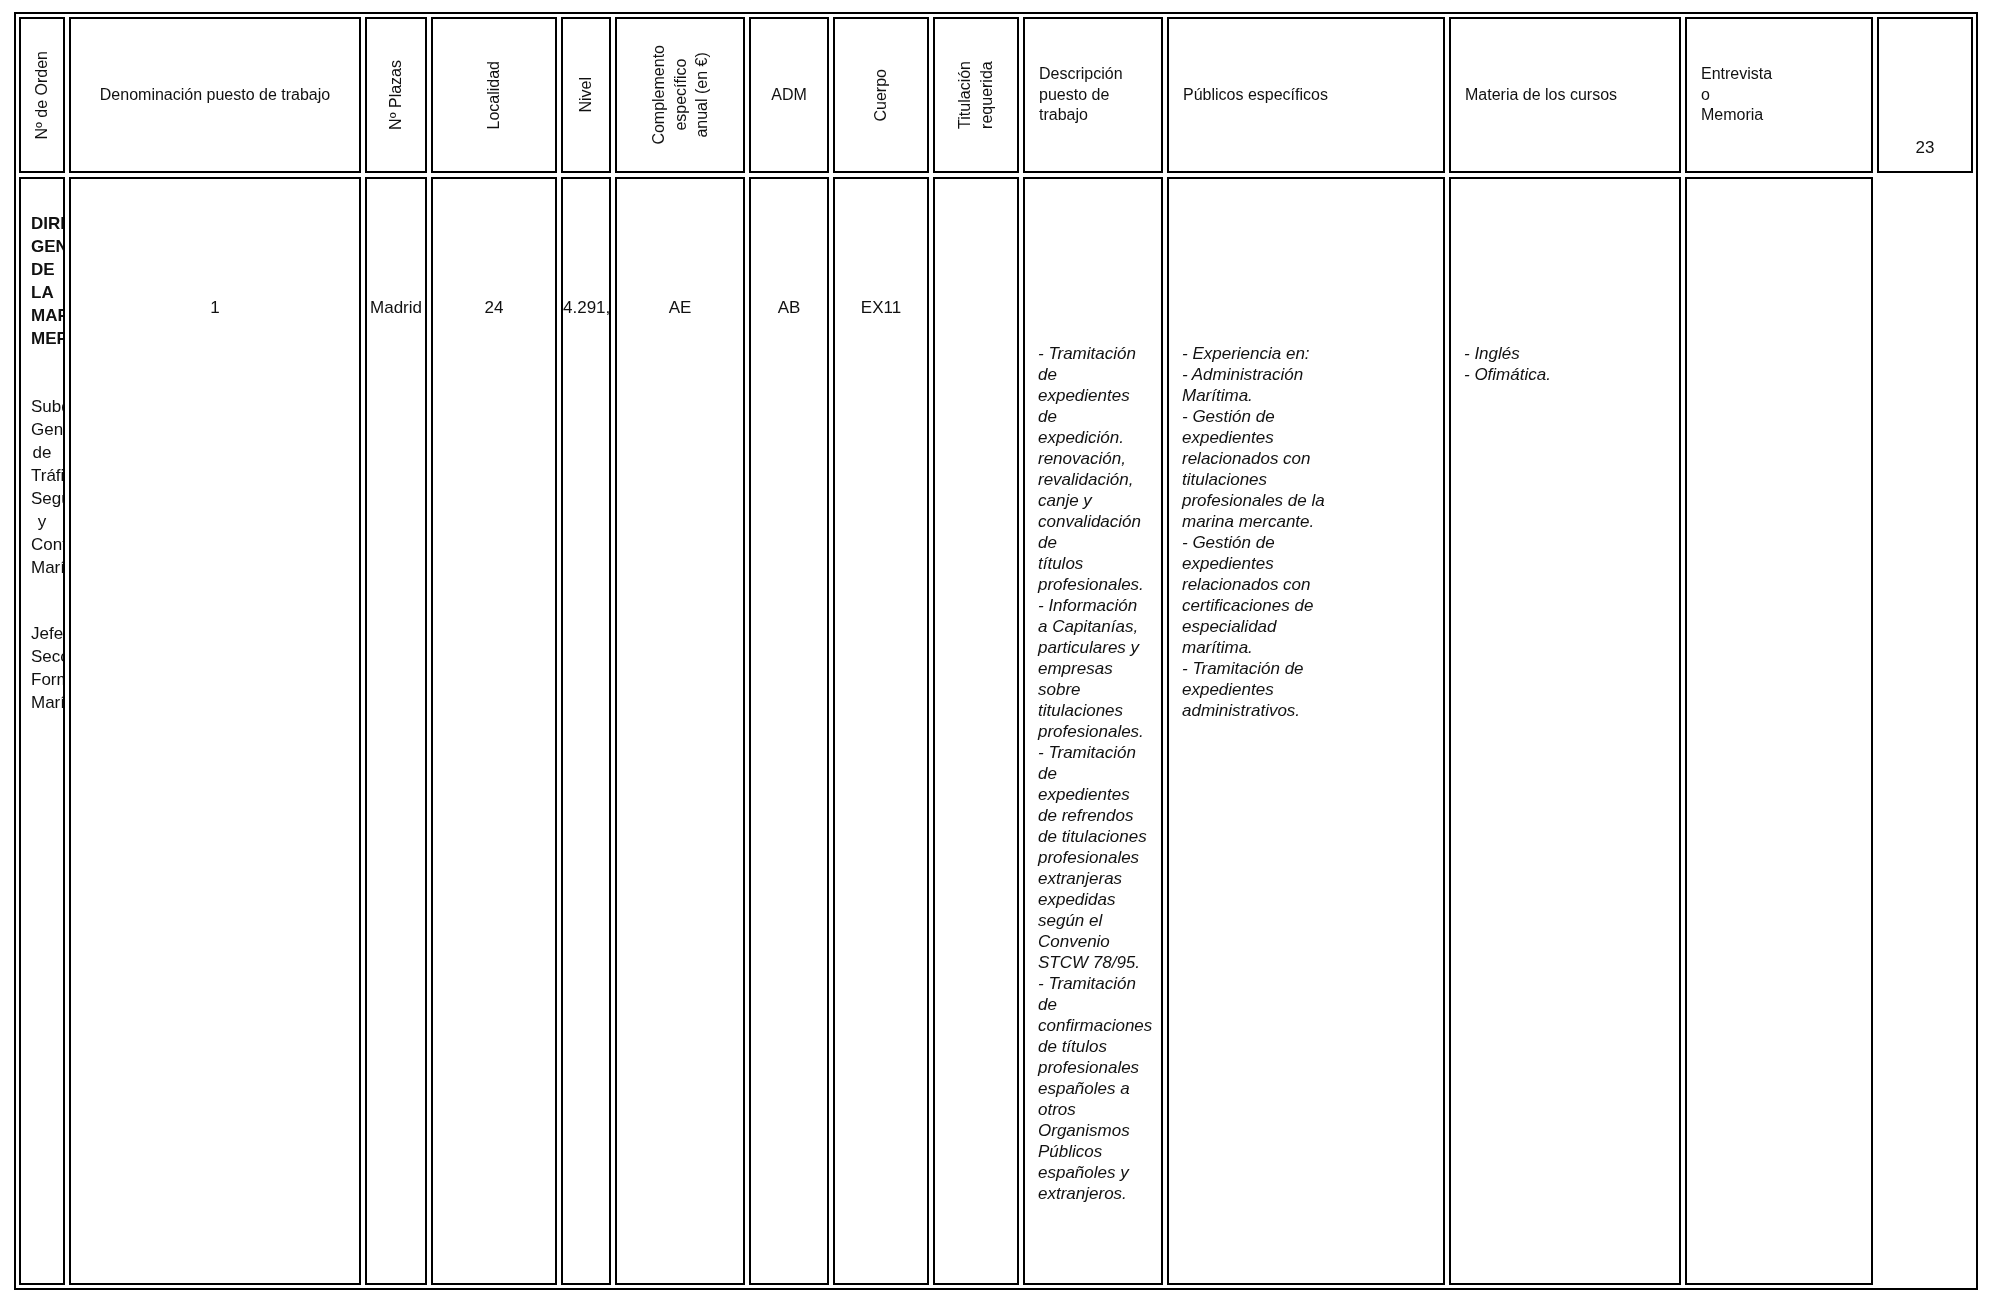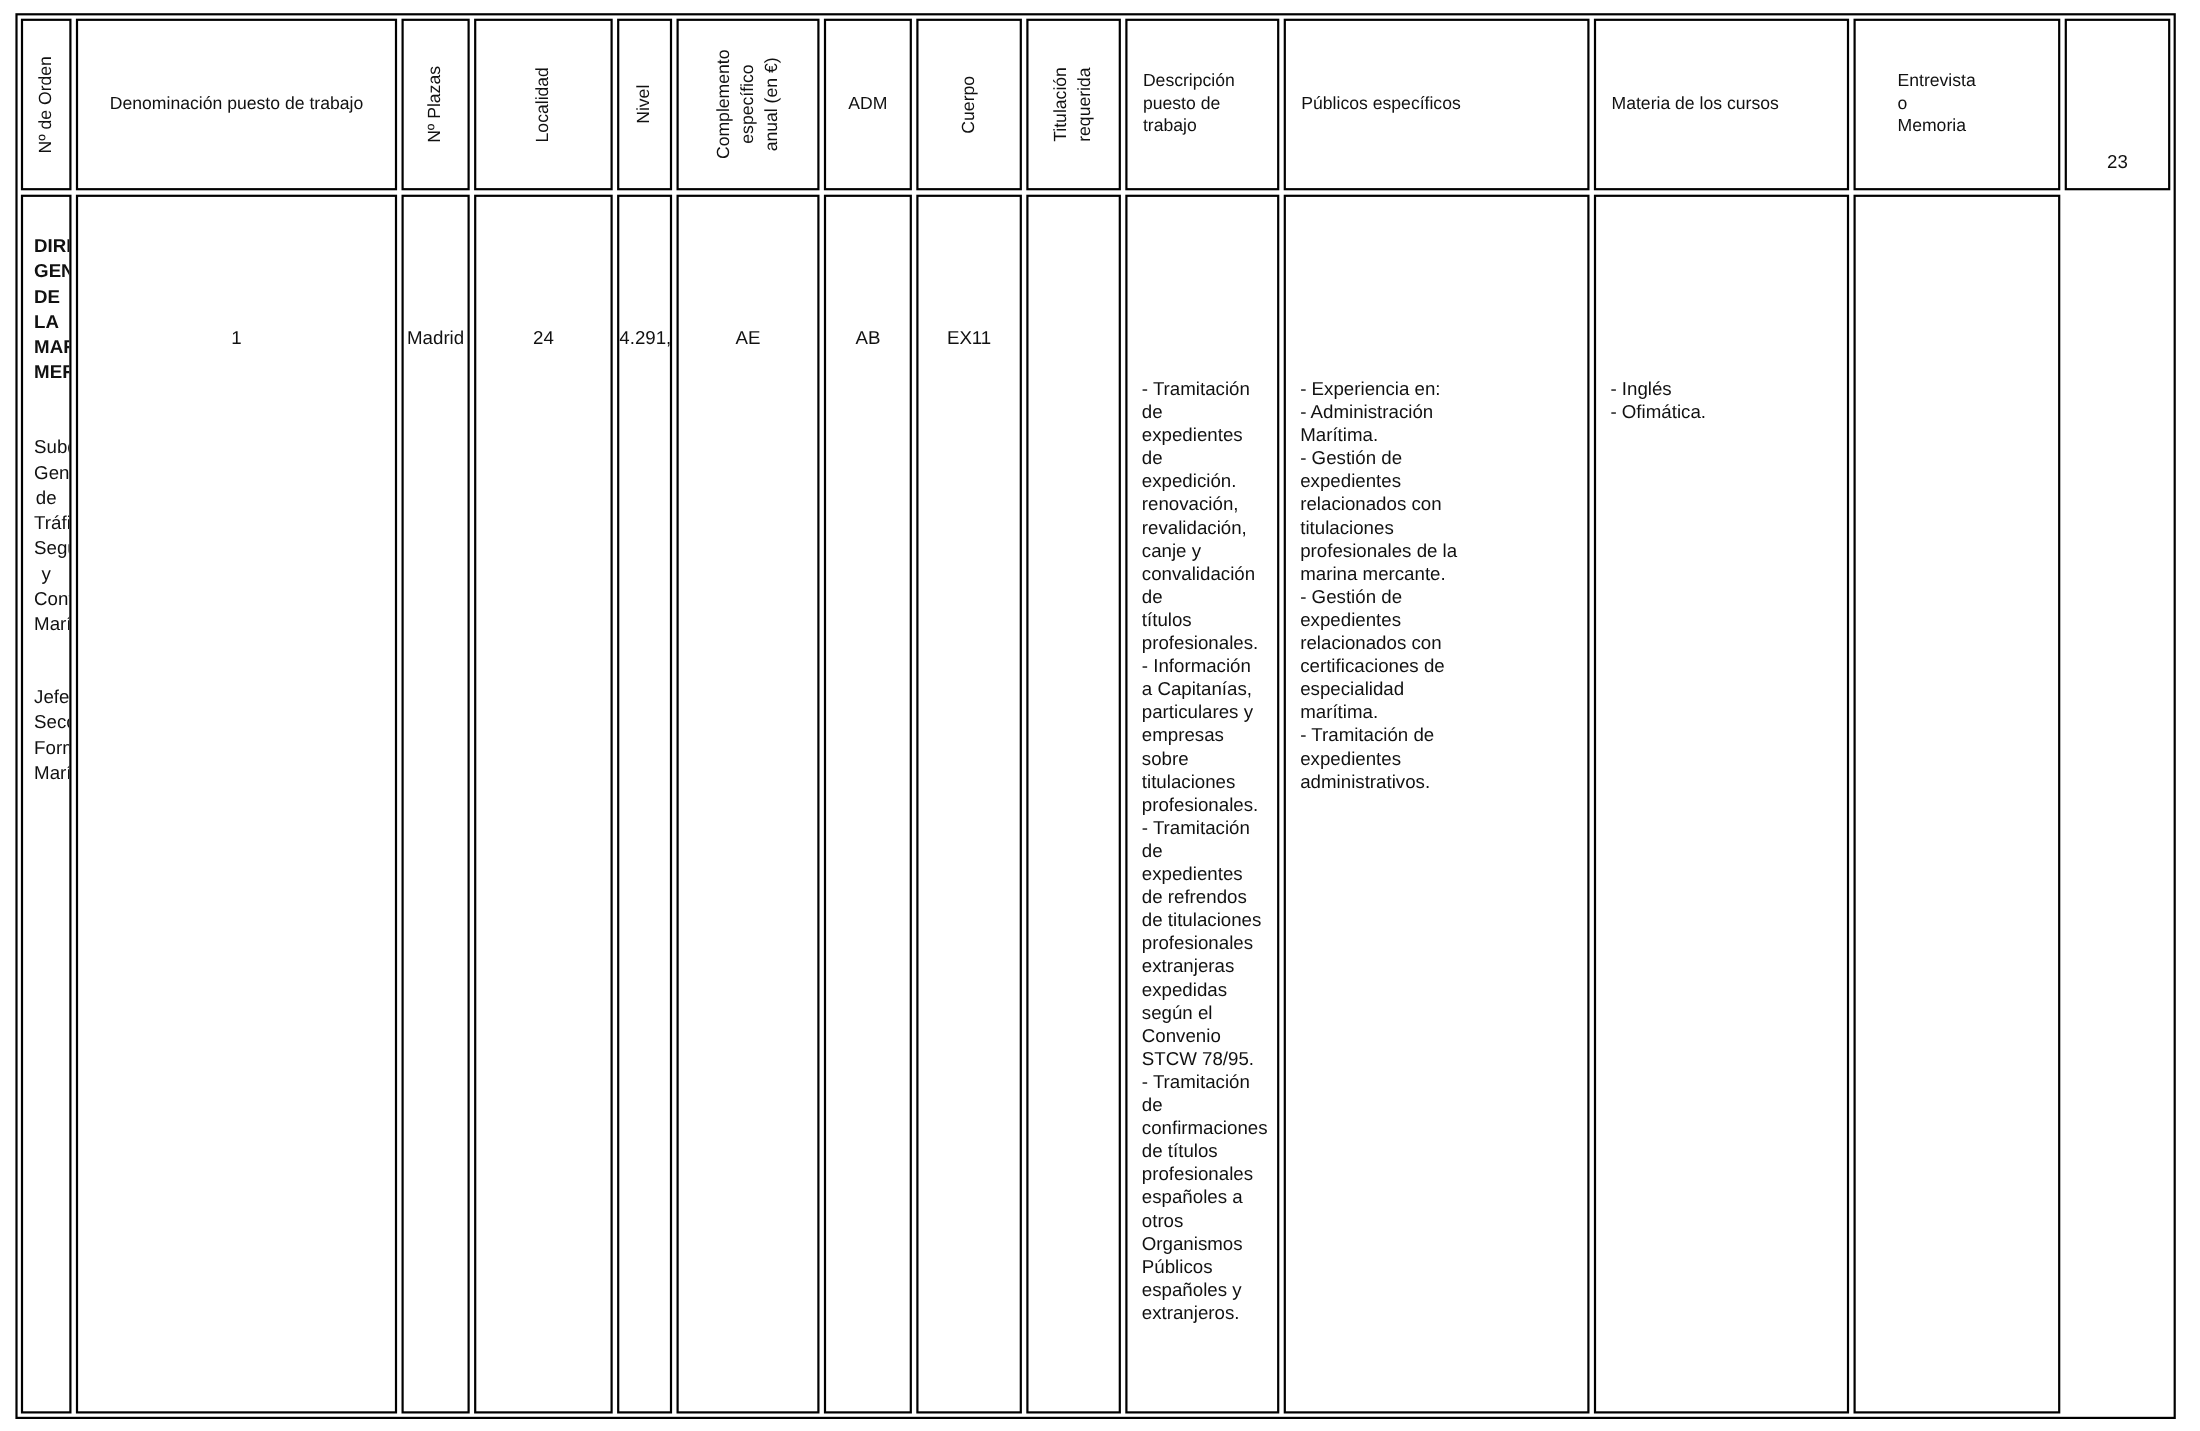--- a/index.html
+++ b/index.html
@@ -46,33 +46,34 @@
     transform: rotate(180deg);
     white-space: pre-line;
     line-height: 1.35;
   }
   .hdr.left {
     justify-content: flex-start;
     padding-left: 14px;
     padding-right: 8px;
     text-align: left;
   }
-  .hdr.multiline > span { white-space: pre-line; margin-left: 24px; }
+  .hdr.multiline > span { white-space: pre-line; }
   
   .val {
     text-align: center;
     padding-top: 119px;
     font-size: 17px;
   }
   .txt {
     padding: 164px 14px 0 13px;
     font-size: 17px;
     line-height: 21px;
     white-space: pre-line;
     text-align: left;
+    font-style: italic;
   }
   .denom {
     padding: 10px 10px 0 10px;
     text-align: center;
     font-size: 17px;
     line-height: 23px;
     white-space: pre-line;
   }
   .denom .h1 {
     font-weight: bold;

